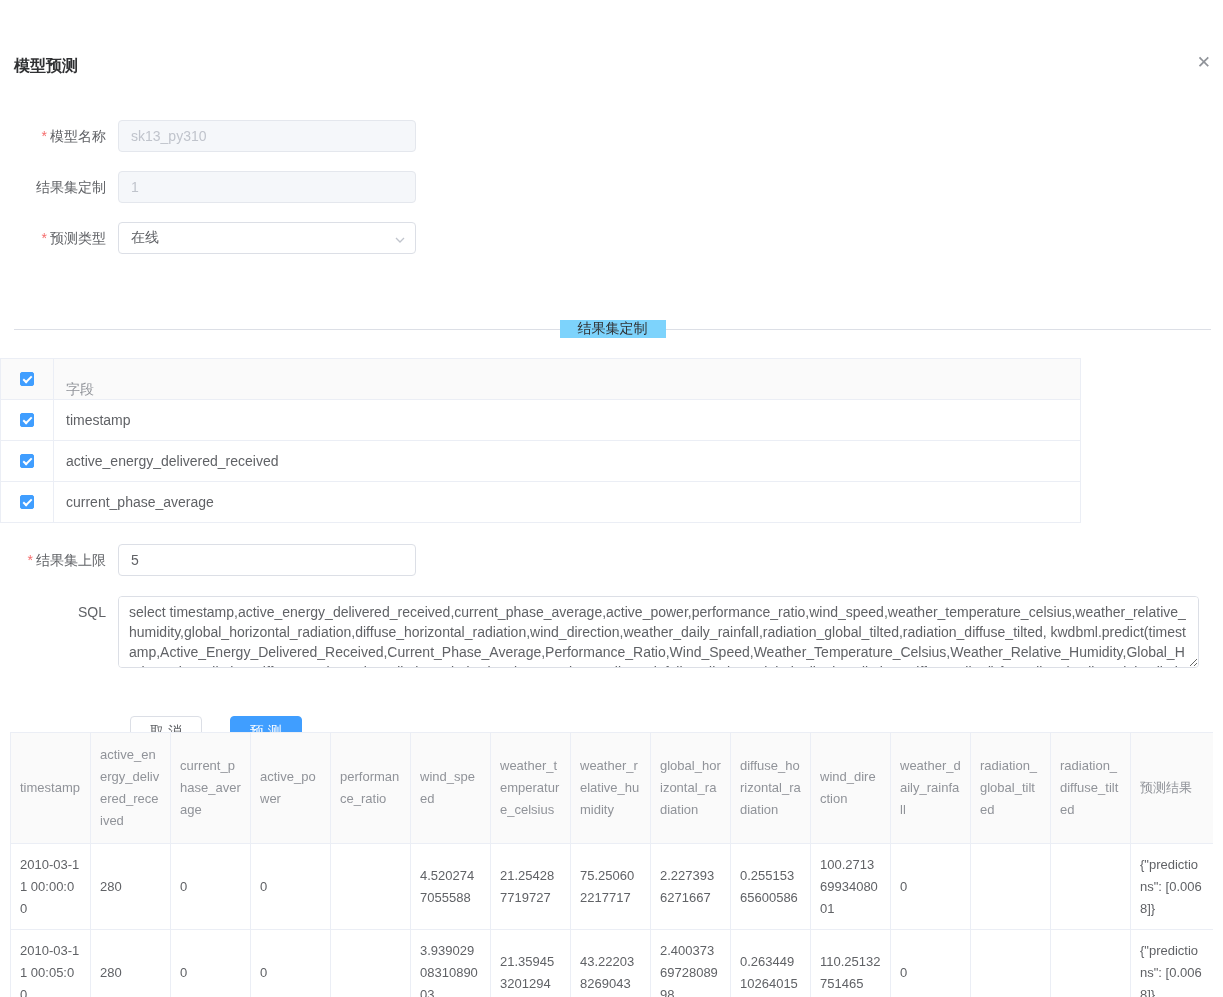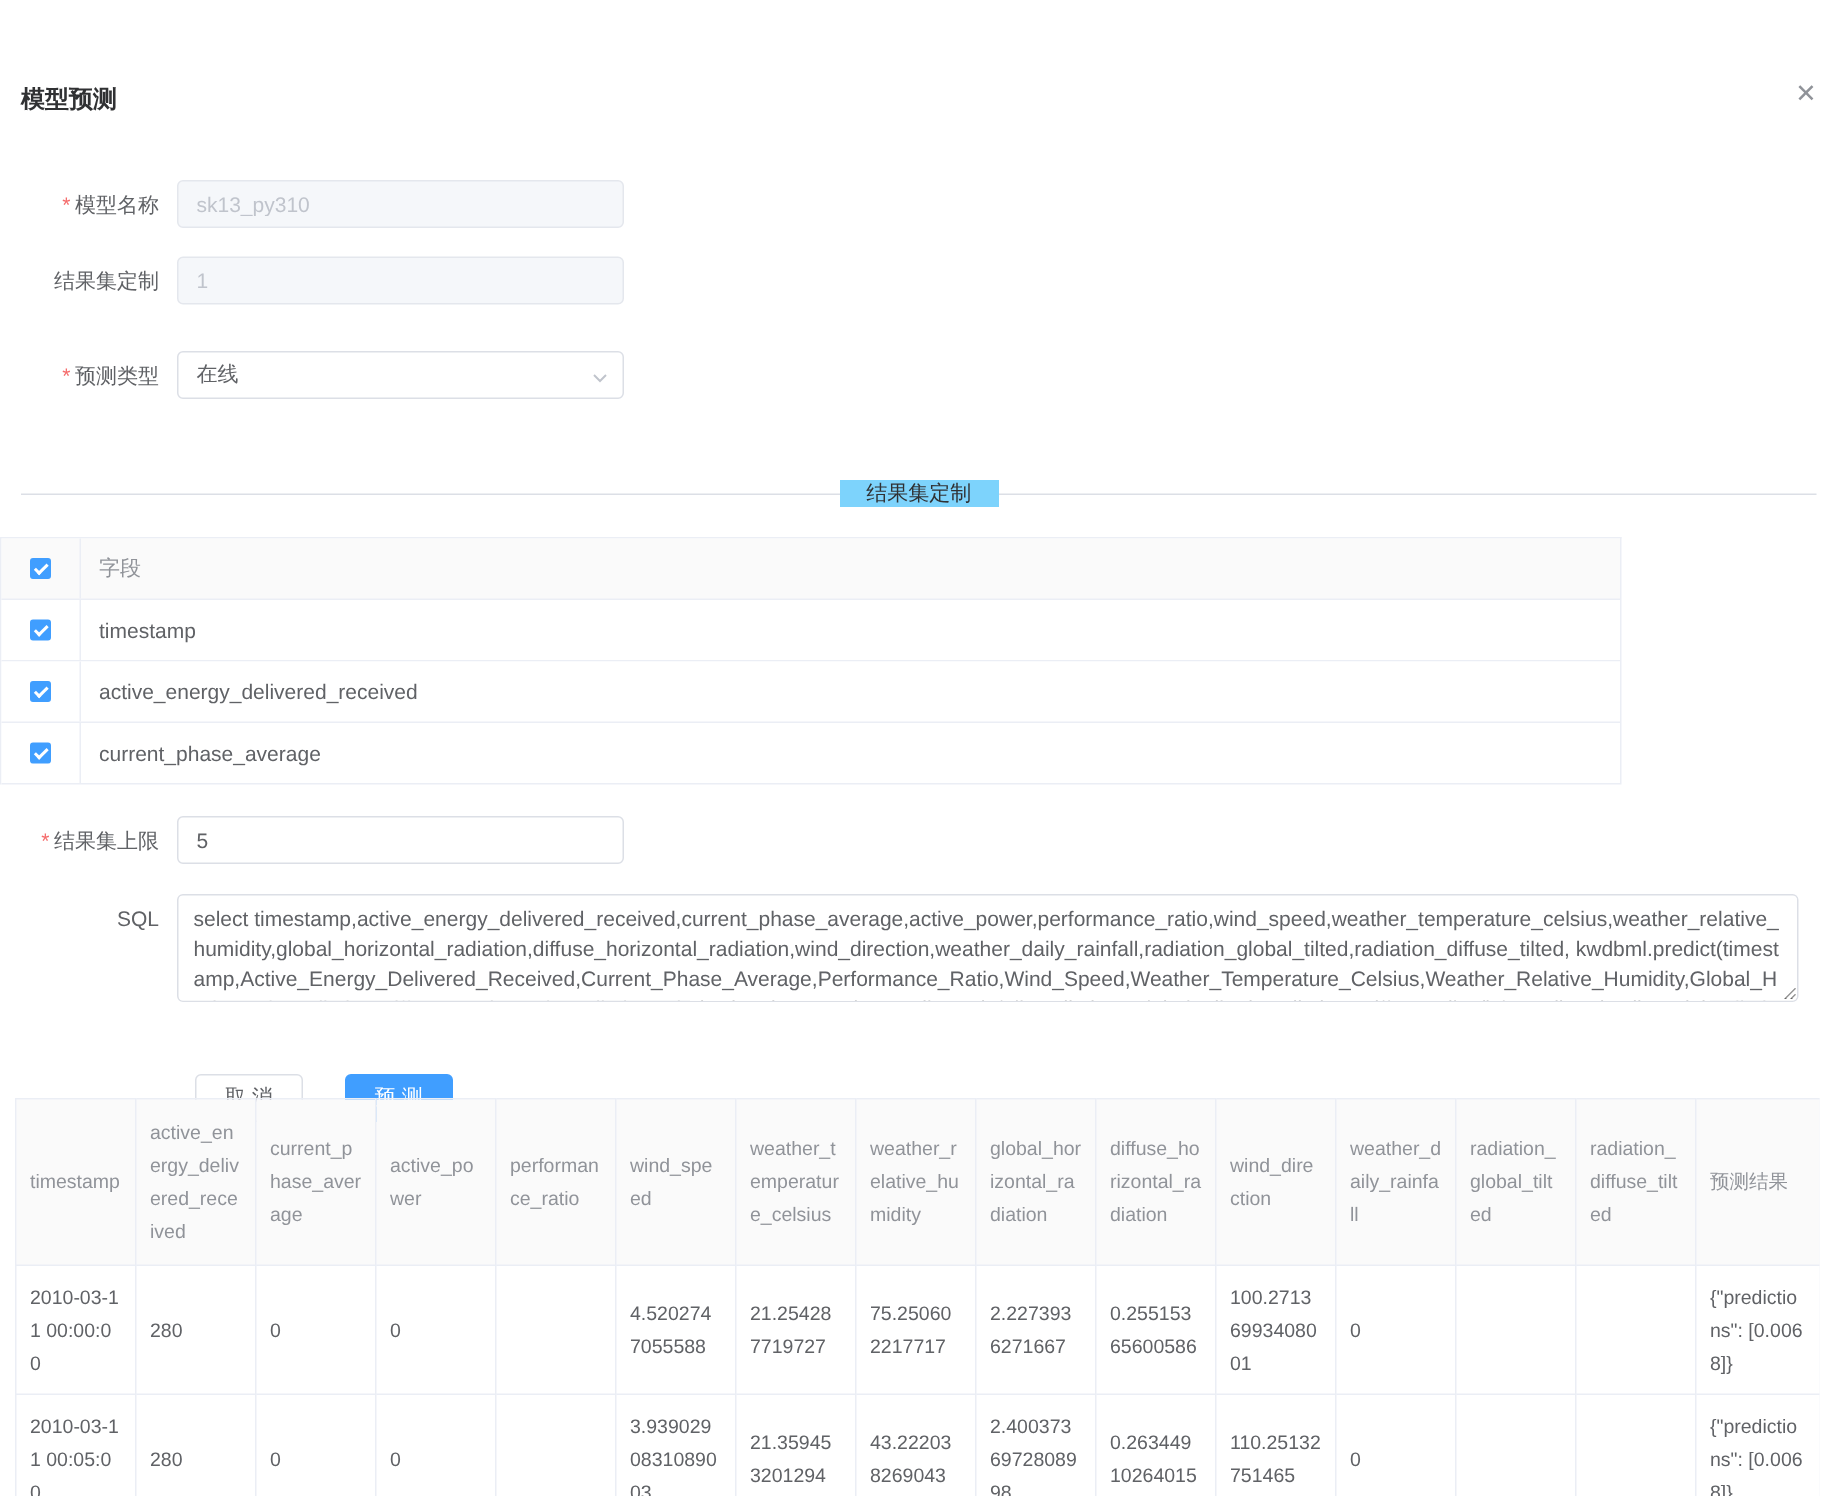--- a/index.html
+++ b/index.html
@@ -23,21 +23,21 @@
   .el-select .sel-value { flex:1; white-space:nowrap; overflow:hidden; }
   .sel-arrow { position:absolute; right:9px; top:10px; }
 
   .divider { position:absolute; left:14px; right:12px; border-top:1px solid #DCDFE6; }
   .divider-text { position:absolute; top:-10px; left:50%; transform:translateX(-50%); background:#7dd3fc; padding:0 18px; font-size:14px; color:#303133; white-space:nowrap; }
 
   
   .field-section { position:absolute; left:0; top:310px; display:flex; }
   .field-table { width:1081px; border:1px solid #EBEEF5; border-bottom:none; font-size:14px; }
   .frow { display:flex; height:41px; align-items:center; border-bottom:1px solid #EBEEF5; background:#fff; }
-  .frow.header { background:#FAFAFA; }
+  .frow.header { background:#FAFAFA;align-items:flex-end; }
   .cbcell { width:53px; height:100%; display:flex; align-items:center; justify-content:center; border-right:1px solid #EBEEF5; }
   .fname { padding-left:12px; color:#606266; }
   .frow.header .fname { color:#909399; }
   .checkbox { position:relative; width:14px; height:14px; background:#409EFF; border:1px solid #409EFF; border-radius:2px; display:inline-block; cursor:pointer; }
   .checkbox::after { content:""; position:absolute; left:4px; top:1px; width:3px; height:7px; border:solid #fff; border-width:0 2px 2px 0; transform:rotate(45deg); }
 
   .sql-textarea { width:1081px; height:72px; border:1px solid #DCDFE6; border-radius:4px; font-size:14px; line-height:20px; padding:5px 10px; color:#606266; font-family:inherit; word-break:break-all; overflow-y:auto; resize:both; outline:none; }
 
   .btn-row { position:absolute; left:130px; top:668px; display:flex; gap:28px; }
   .btn { height:32px; padding:0 19px; font-size:14px; border-radius:4px; cursor:pointer; font-family:inherit; }
@@ -65,21 +65,21 @@
   <div class="form-row" style="top:72px;">
     <div class="form-label"><span class="req">*</span><span>模型名称</span></div>
     <input class="el-input disabled w298" disabled="" value="sk13_py310" style="">
   </div>
 
   <div class="form-row" style="top:123px;">
     <div class="form-label"><span>结果集定制</span></div>
     <input class="el-input disabled w298" disabled="" value="1" style="">
   </div>
 
-  <div class="form-row" style="top:186px;justify-content:center;">
+  <div class="form-row" style="top:174px;justify-content:center;">
     <div class="form-label"><span class="req">*</span><span>预测类型</span></div>
     <div class="el-select w298">
       <span class="sel-value">在线</span>
       <span class="sel-arrow">
         <svg width="12" height="12">
             <polyline points="2,4 6,8 10,4" fill="none" stroke="#C0C4CC" stroke-width="1.3"></polyline>
           </svg>
       </span>
     </div>
   </div>

